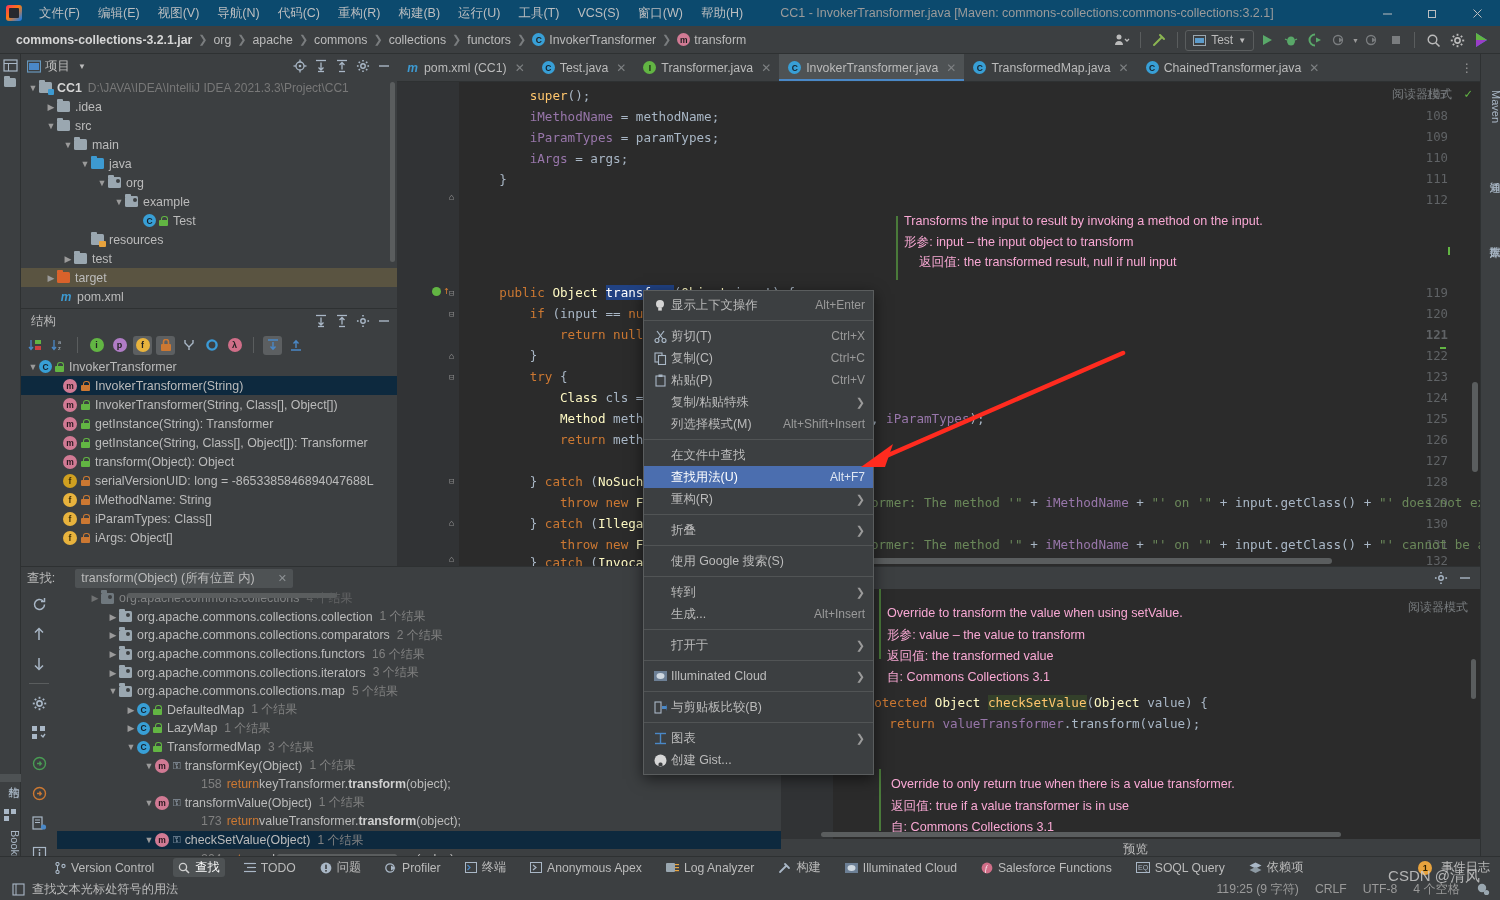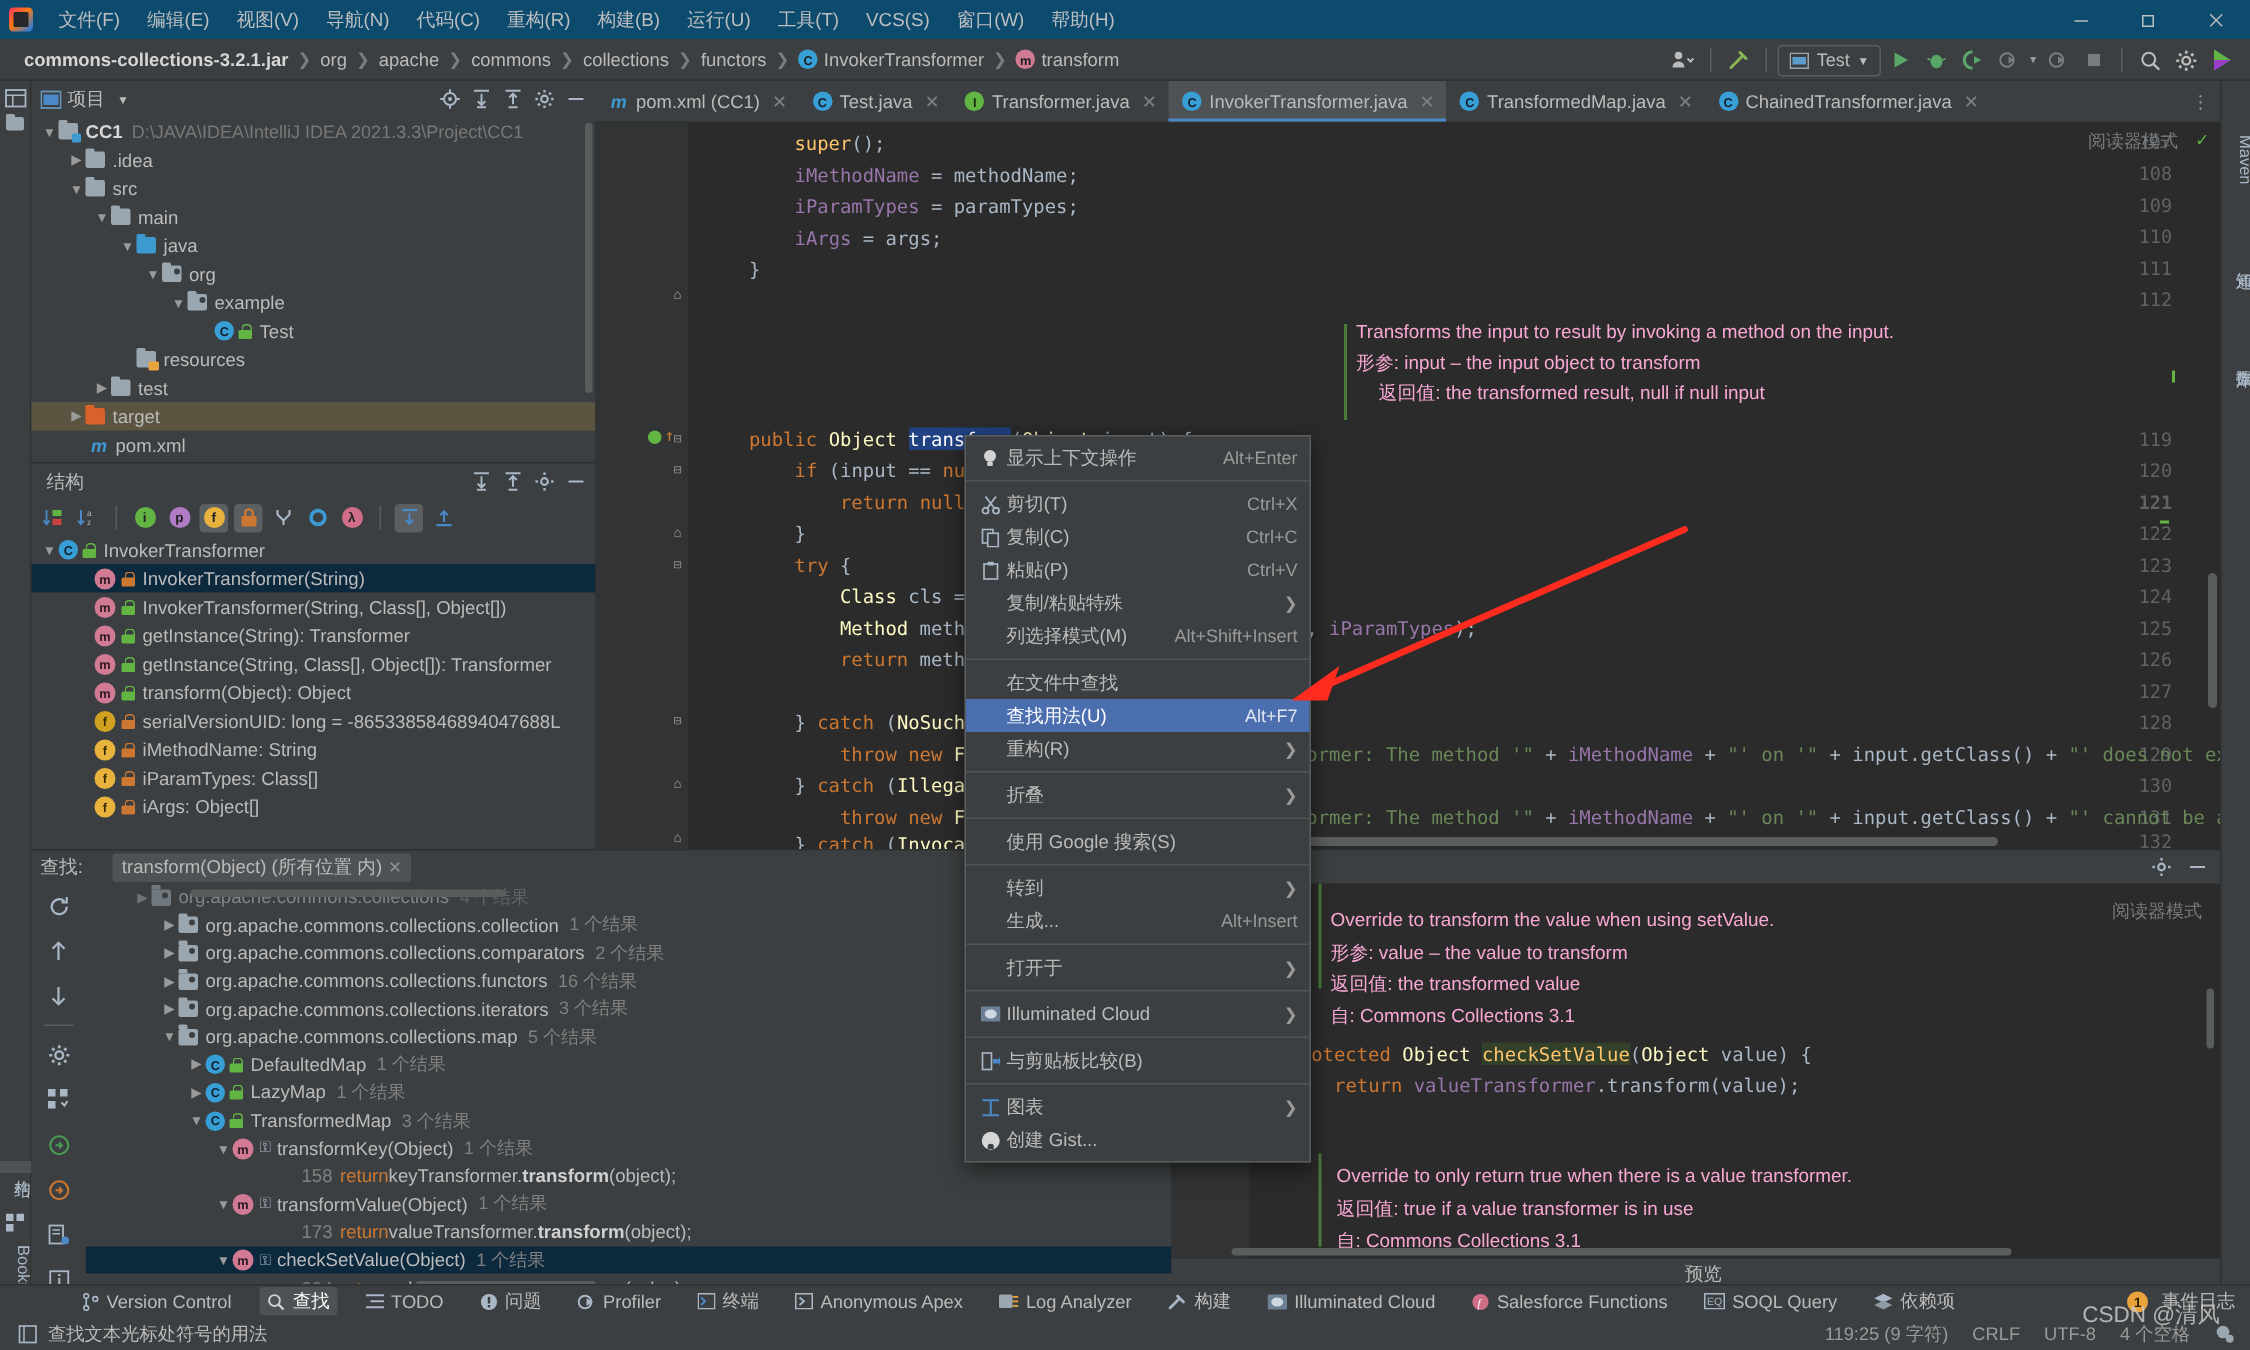--- a/index.html
+++ b/index.html
@@ -172,21 +172,21 @@
   .mrow .sub { margin-left:auto; color:#9a9a9a; font-size:11px; padding-left:16px;}
   .msep { height:1px; background:#515455; margin:4px 0; }
 
   
   .arrow-svg { position:absolute; left:855px; top:345px; z-index:45; pointer-events:none;}
 
   
   .findwin { position:absolute; left:21px; top:566px; width:1459px; height:294px; background:#3c3f41; border-top:1px solid #2e3132;}
   .find-head { height:22px; display:flex; align-items:center; padding:0 6px; font-size:12.4px; color:#bbbbbb;}
   .find-head .flabel { color:#bbbbbb; }
-  .find-tab { margin-left:20px; display:flex; align-items:center; gap:4px; padding:1px 6px; background:#4e5254; border-radius:2px;}
+  .find-tab { margin-left:20px; display:flex; align-items:center; gap:23px; padding:1px 6px; background:#4e5254; border-radius:2px;}
   .find-head .facts { margin-left:auto; display:flex; gap:6px; align-items:center;}
   .find-left { position:absolute; left:0; top:22px; width:36px; height:272px; background:#3c3f41; }
   .fbtn { width:36px; height:30px; display:flex; align-items:center; justify-content:center; color:#a9b0b5; font-size:14px;}
   .results { position:absolute; left:36px; top:22px; width:724px; height:272px; overflow:hidden; font-size:12.4px;}
   .rrow { display:flex; align-items:center; height:18.6px; white-space:nowrap; color:#bbbbbb;}
   .rrow.sel { background:#0d293e; }
   .cnt { color:#808080; margin-left:7px; font-size:12px;}
   .pkgico { width:13px;height:11px;background:#9aa7b0;border-radius:1.5px;margin-right:5px;flex:0 0 13px;position:relative;}
   .pkgico::before{content:"";position:absolute;left:0;top:-2.5px;width:6px;height:3px;background:#9aa7b0;border-radius:1px 1px 0 0;}
   .pkgico::after{content:"";position:absolute;right:2px;top:2px;width:4px;height:4px;background:#3c3f41;border-radius:50%;}
@@ -229,20 +229,21 @@
     <div class="menu-item">视图(V)</div>
     <div class="menu-item">导航(N)</div>
     <div class="menu-item">代码(C)</div>
     <div class="menu-item">重构(R)</div>
     <div class="menu-item">构建(B)</div>
     <div class="menu-item">运行(U)</div>
     <div class="menu-item">工具(T)</div>
     <div class="menu-item">VCS(S)</div>
     <div class="menu-item">窗口(W)</div>
     <div class="menu-item">帮助(H)</div>
+    <div class="win-title">CC1 - InvokerTransformer.java [Maven: commons-collections:commons-collections:3.2.1]</div>
     <div class="win-btns">
       <div class="win-btn">
         <svg width="11" height="11" viewBox="0 0 11 11">
             <line x1="1" y1="6" x2="10" y2="6" stroke="#bcbec0" stroke-width="1"></line>
           </svg>
       </div>
       <div class="win-btn">
         <svg width="11" height="11" viewBox="0 0 11 11">
             <rect x="1.5" y="2.5" width="7" height="7" fill="none" stroke="#bcbec0" stroke-width="1"></rect>
           </svg>

